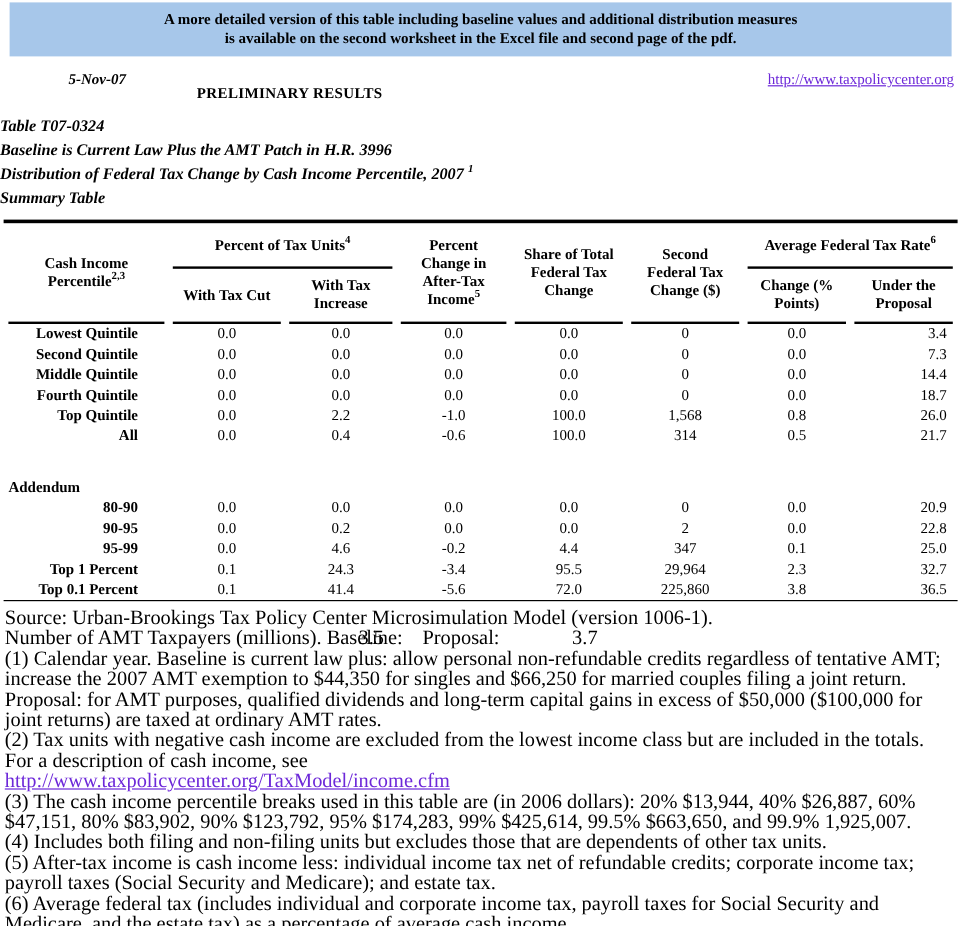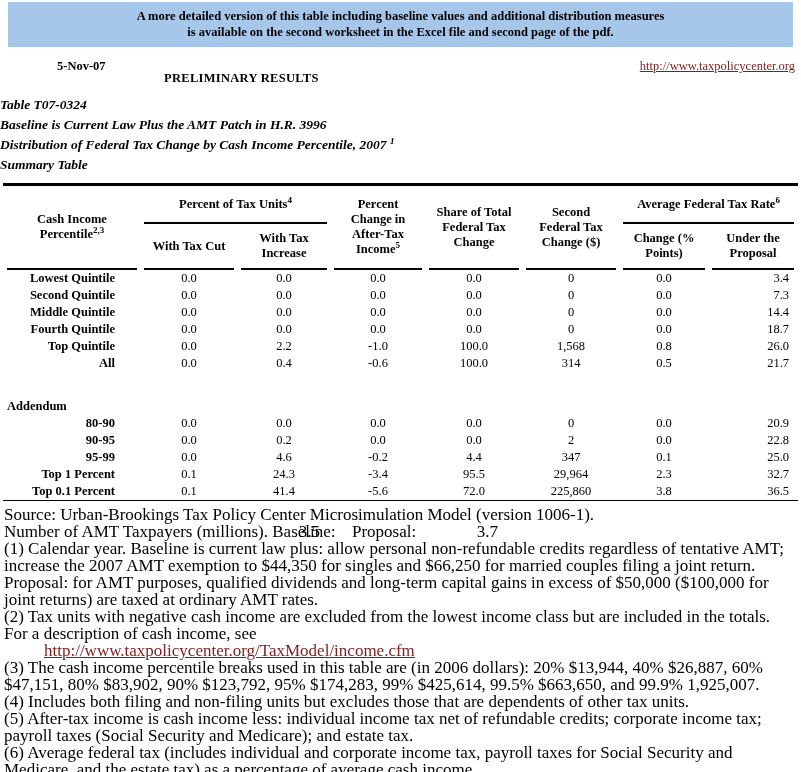--- a/index.html
+++ b/index.html
@@ -15,24 +15,24 @@
     margin: 2px 8px 0 8px;
     background: #a7c7ea;
     color: #000000;
     font-weight: bold;
     text-align: center;
     padding: 6px 10px 7px 10px;
     line-height: 16px;
     font-size: 12.5px;
   }
   .meta { position: relative; height: 20px; margin-top: 12px; }
-  .meta .date  { position: absolute; left: 57px;  font-weight: bold; }
+  .meta .date  { position: absolute; left: 57px;  font-weight: bold; font-style: italic; }
   .meta .prelim{ position: absolute; left: 164px; font-weight: bold; letter-spacing: .3px; margin-top: 12px; }
   .meta .link  { position: absolute; right: 6px; }
-  a { color: #7f1d1d; text-decoration: underline; margin-left: 40px; }
+  a { color: #6d28d9; text-decoration: underline; }
   .titles { margin-top: 16px; text-align: left; font-weight: bold; font-size: 13.5px; line-height: 20px; font-style: italic; }
   sup { font-size: 9px; vertical-align: super; line-height: 0; }
 
   .table-wrap { margin-top: 8px; }
   .topline    { margin: 0 3px; height: 3px; border-top: 2px solid #000; border-bottom: 1px solid #000; }
   .bottomline { margin: 0 3px; border-top: 1px solid #000; }
 
   table {
     table-layout: fixed; width: 801px;
     border-collapse: separate; border-spacing: 7px 0;

